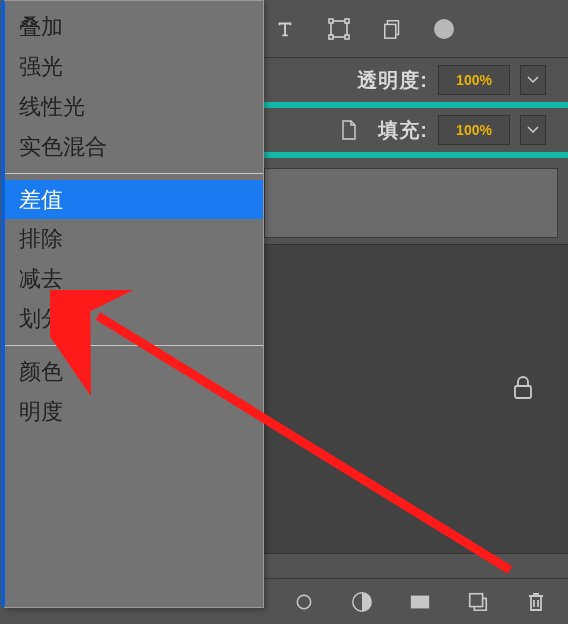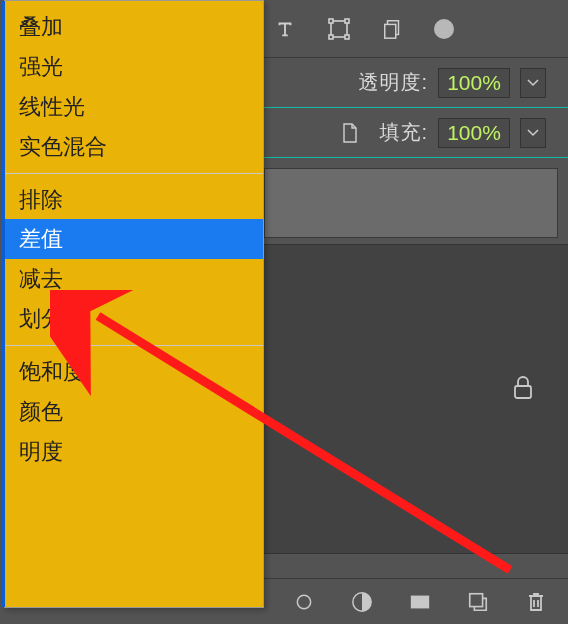--- a/index.html
+++ b/index.html
@@ -6,21 +6,21 @@
   html, body { width: 568px; height: 624px; overflow: hidden; font-family: "Microsoft YaHei", "PingFang SC", sans-serif; }
   body { background: #535353; position: relative; }
 
   
   .dropdown {
     position: absolute;
     left: 4px;
     top: 0;
     width: 260px;
     height: 608px;
-    background: #eab308;
+    background: #737373;
     border: 1px solid #999;
     box-shadow: 2px 2px 6px rgba(0,0,0,0.3);
     z-index: 10;
     padding-top: 6px;
   }
   .dropdown .blue-edge {
     position: absolute;
     left: -4px;
     top: 0;
     width: 4px;
@@ -69,37 +69,38 @@
     display: flex; align-items: center; justify-content: center;
     color: #d0d0d0;
   }
   .row {
     height: 50px;
     display: flex;
     align-items: center;
     justify-content: flex-end;
     gap: 10px;
     padding-right: 22px;
-    border-bottom: 1px solid #14b8a6;
+    border-bottom: 6px solid #14b8a6;
+    font-weight: bold;
   }
   .row-label {
     color: #d9d9d9;
     font-size: 20px;
     letter-spacing: 1px;
   }
   .value-box {
     min-width: 72px;
     height: 30px;
     background: #4a4a4a;
     border: 1px solid #333;
     display: flex;
     align-items: center;
     justify-content: center;
-    font-size: 21px;
-    color: #bef264;
+    font-size: 14px;
+    color: #eab308;
     padding: 0 6px;
   }
   .dd-caret {
     width: 26px; height: 30px;
     border: 1px solid #333;
     background: #4a4a4a;
     display: flex; align-items: center; justify-content: center;
     color: #ccc;
   }
   .page-icon {
@@ -264,26 +265,25 @@
 </div>
 
 <div class="dropdown">
   <div class="blue-edge"></div>
   <div id="menu-root">
       <div class="menu-item">叠加</div>
       <div class="menu-item">强光</div>
       <div class="menu-item">线性光</div>
       <div class="menu-item">实色混合</div>
       <div class="menu-sep"></div>
+      <div class="menu-item selected">差值</div>
       <div class="menu-item">排除</div>
-      <div class="menu-item selected">差值</div>
       <div class="menu-item">减去</div>
       <div class="menu-item">划分</div>
       <div class="menu-sep"></div>
-      <div class="menu-item">饱和度</div>
       <div class="menu-item">颜色</div>
       <div class="menu-item">明度</div>
     </div>
 </div>
 
 <svg class="arrow-svg" viewBox="0 0 480 290">
   <defs>
     <marker id="ah" markerWidth="18" markerHeight="16" refX="4" refY="8" orient="auto">
       <path d="M0,0 L18,8 L0,16 L5,8 z" fill="#ff1a1a"></path>
     </marker>

